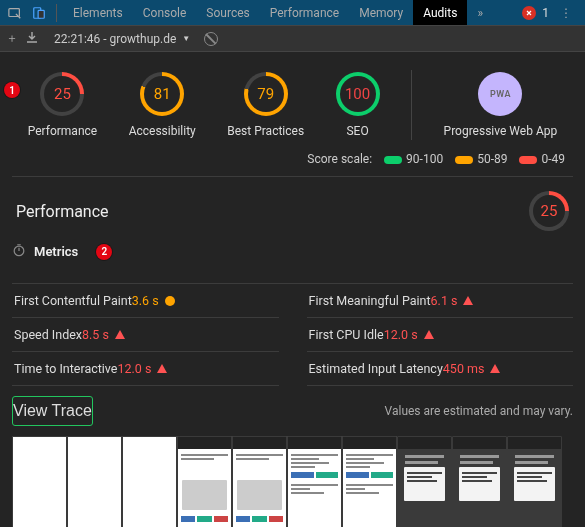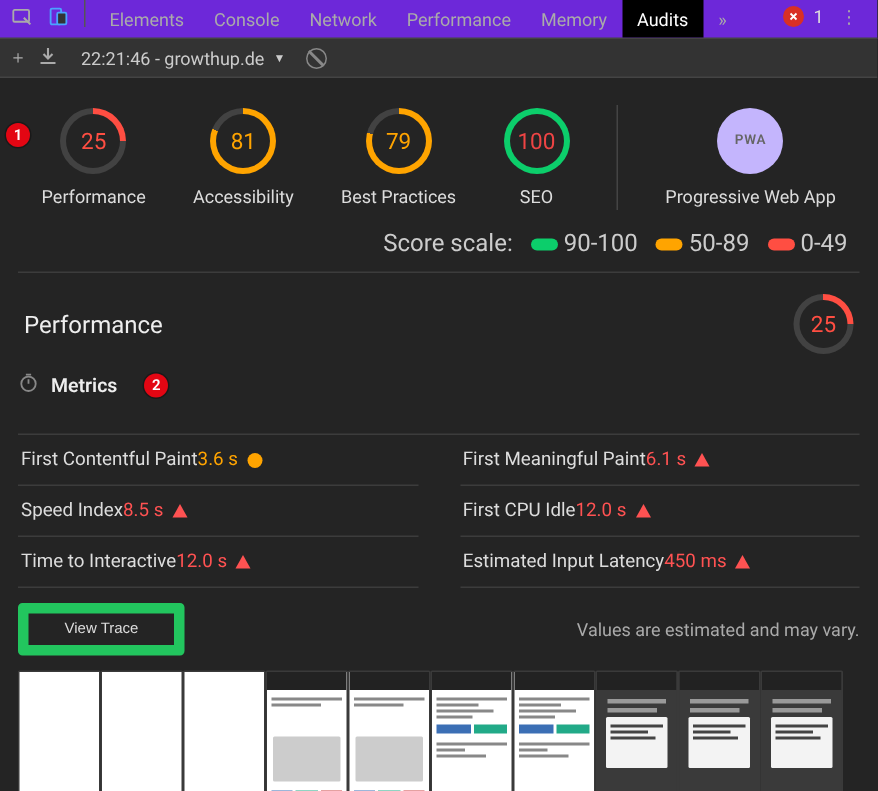--- a/index.html
+++ b/index.html
@@ -6,23 +6,23 @@
   html, body { width: 585px; height: 527px; overflow: hidden; }
   body {
     background: #242424;
     font-family: "Segoe UI", Roboto, Arial, sans-serif;
     font-size: 12px;
     color: #ddd;
   }
   
   .toolbar {
     height: 26px;
-    background: #6d28d9;
+    background: #0c4a6e;
     display: flex;
-    align-items: flex-start;
+    align-items: center;
     padding: 0 4px;
     gap: 2px;
     border-bottom: 1px solid #444;
   }
   .toolbar .icon-btn {
     width: 22px; height: 22px;
     display: flex; align-items: center; justify-content: center;
     color: #aaa;
     border-radius: 2px;
   }
@@ -89,21 +89,21 @@
   .gauge-num { position:relative; z-index:1; font-size:15px; font-weight:400; }
   .score-label { font-size:12px; color:#ddd; }
   .score-divider { width:1px; height:70px; background:#444; }
   .pwa-circle {
     width:44px; height:44px; border-radius:50%;
     background:#c4b5fd; display:flex; align-items:center; justify-content:center;
     color:#666; font-size:9px; font-weight:600; letter-spacing:0.5px;
   }
   .scale-row {
     display:flex; justify-content:flex-end; align-items:center;
-    gap:12px; padding:6px 8px 10px 0; color:#ccc; font-size:16px;
+    gap:12px; padding:6px 8px 10px 0; color:#ccc; font-size:12px;
     border-bottom:1px solid #3c3c3c;
   }
   .pill { width:18px; height:8px; border-radius:4px; display:inline-block; margin-right:4px; vertical-align:middle;}
   
   .perf-head {
     display:flex; align-items:center; justify-content:space-between;
     padding: 14px 4px 10px 4px;
   }
   .perf-title { font-size:16px; color:#eee; }
   .small-gauge { width:40px; height:40px; }
@@ -128,22 +128,22 @@
   .mval { display:flex; align-items:center; gap:6px; }
   .mval.red { color:#ff5252; }
   .mval.orange { color:#ffa400; }
   .tri {
     width:0; height:0; border-left:5px solid transparent; border-right:5px solid transparent;
     border-bottom:9px solid #ff5252;
   }
   .dot-o { width:10px; height:10px; border-radius:50%; background:#ffa400; }
   .trace-btn {
     margin-top:10px;
-    border:7px solid #22c55e; background:transparent; color:#ddd;
-    padding:5px 24px; border-radius:3px; font-size:10px;
+    border:1px solid #22c55e; background:transparent; color:#ddd;
+    padding:5px 0; border-radius:3px; font-size:16px;
   }
   .est-note { text-align:center; color:#aaa; font-size:12px; padding-top:10px; }
   .trace-row { display:flex; justify-content:space-between; align-items:center; }
   
   .filmstrip { display:flex; gap:0; padding:10px 0 14px 0; position:relative;}
   .frame {
     width:55px; height:92px;
     background:#fff;
     border:1px solid #3a3a3a;
     border-radius:1px;
@@ -186,21 +186,21 @@
   <div class="icon-btn">
     <svg width="14" height="14" viewBox="0 0 16 16">
         <rect x="2" y="2" width="8" height="12" rx="1" fill="none" stroke="#4aa3ff" stroke-width="1.4"></rect>
         <rect x="7" y="5" width="7" height="9" rx="1" fill="#333" stroke="#4aa3ff" stroke-width="1.4"></rect>
       </svg>
   </div>
   <div class="divider"></div>
   <div class="tabs">
     <div class="tab">Elements</div>
     <div class="tab">Console</div>
-    <div class="tab">Network</div>
+    <div class="tab">Sources</div>
     <div class="tab">Performance</div>
     <div class="tab">Memory</div>
     <div class="tab active">Audits</div>
     <div class="tab">»</div>
   </div>
   <div class="tool-right">
     <span class="err-badge" style="background:#d93025;">
       <svg width="8" height="8" viewBox="0 0 8 8" style="margin-right:1px;">
           <circle cx="4" cy="4" r="4" fill="#d93025"></circle>
           <path d="M2 2l4 4M6 2l-4 4" stroke="#fff" stroke-width="1.2"></path>

